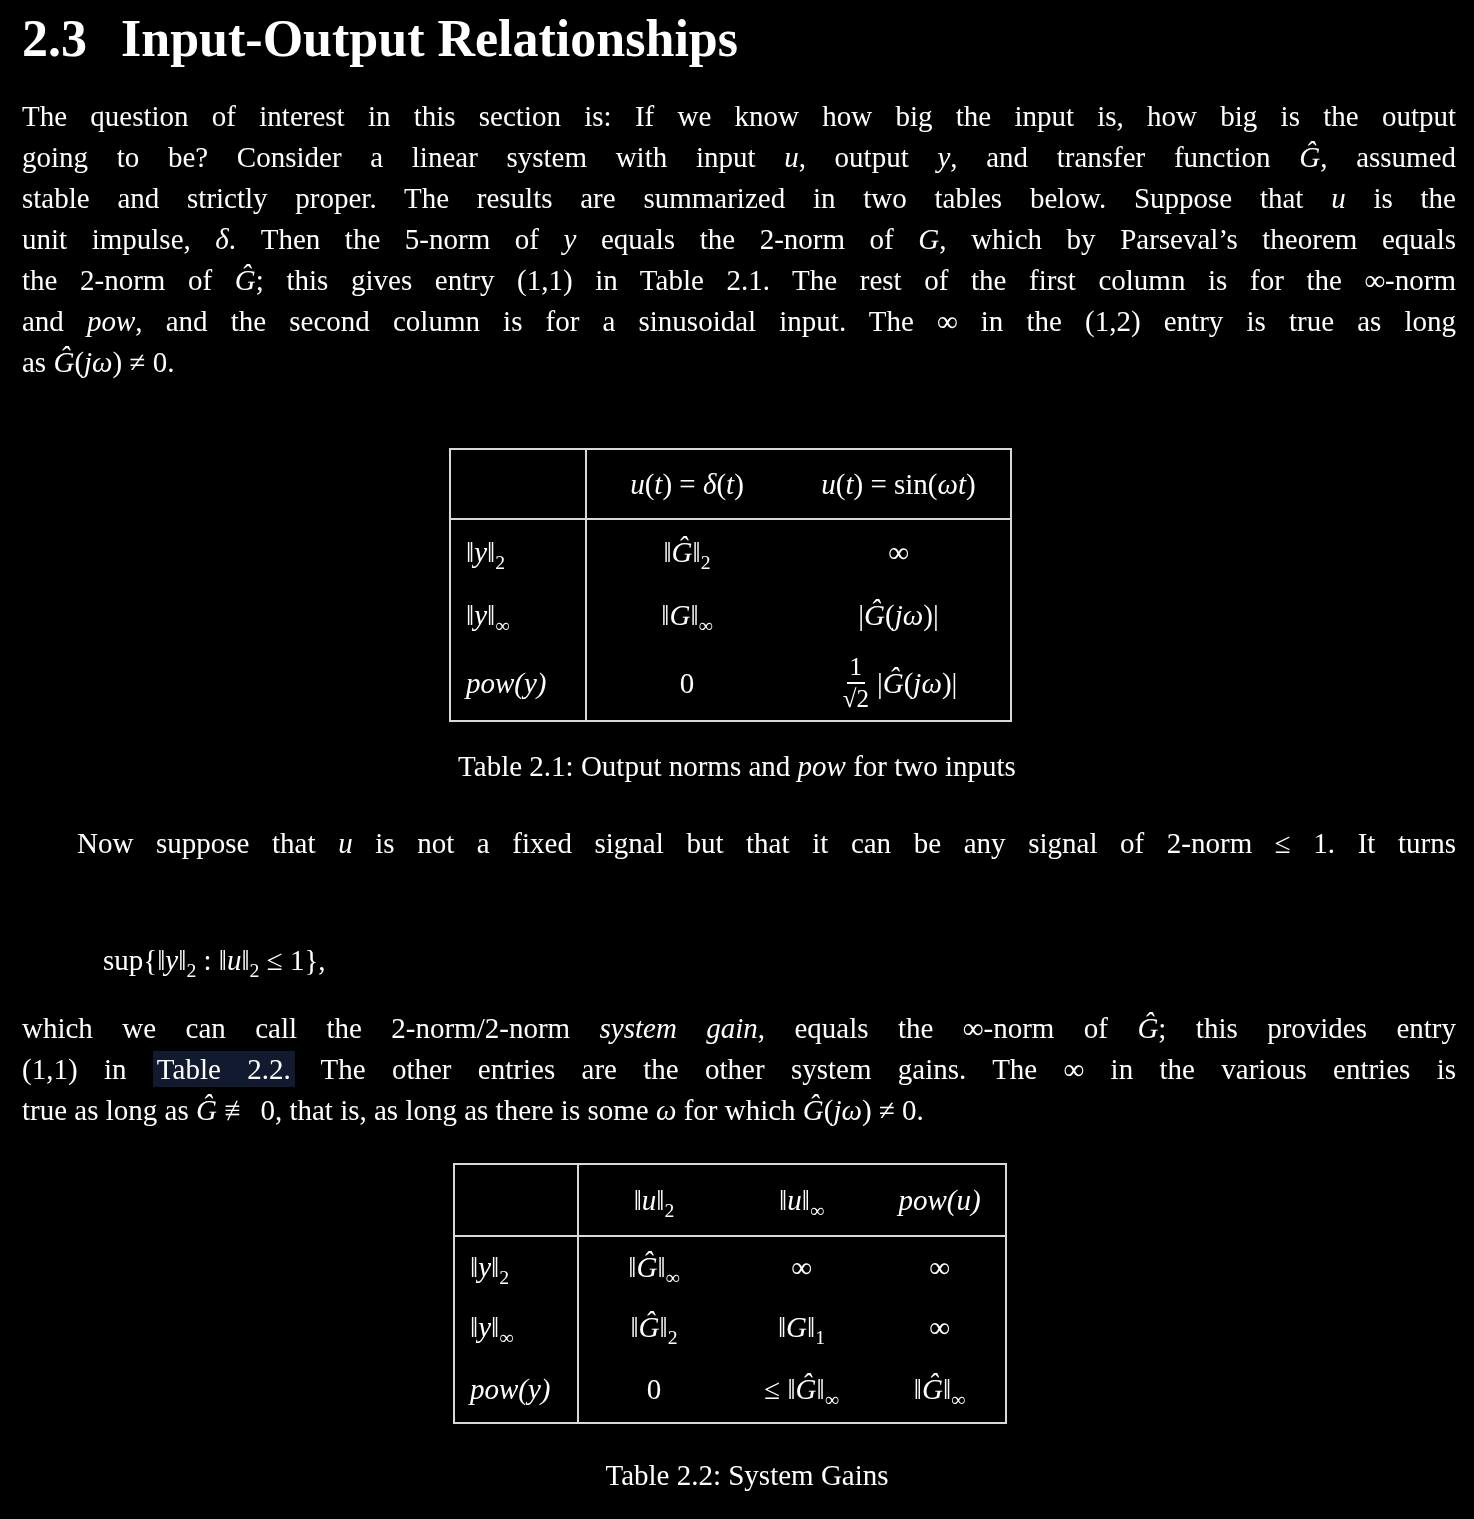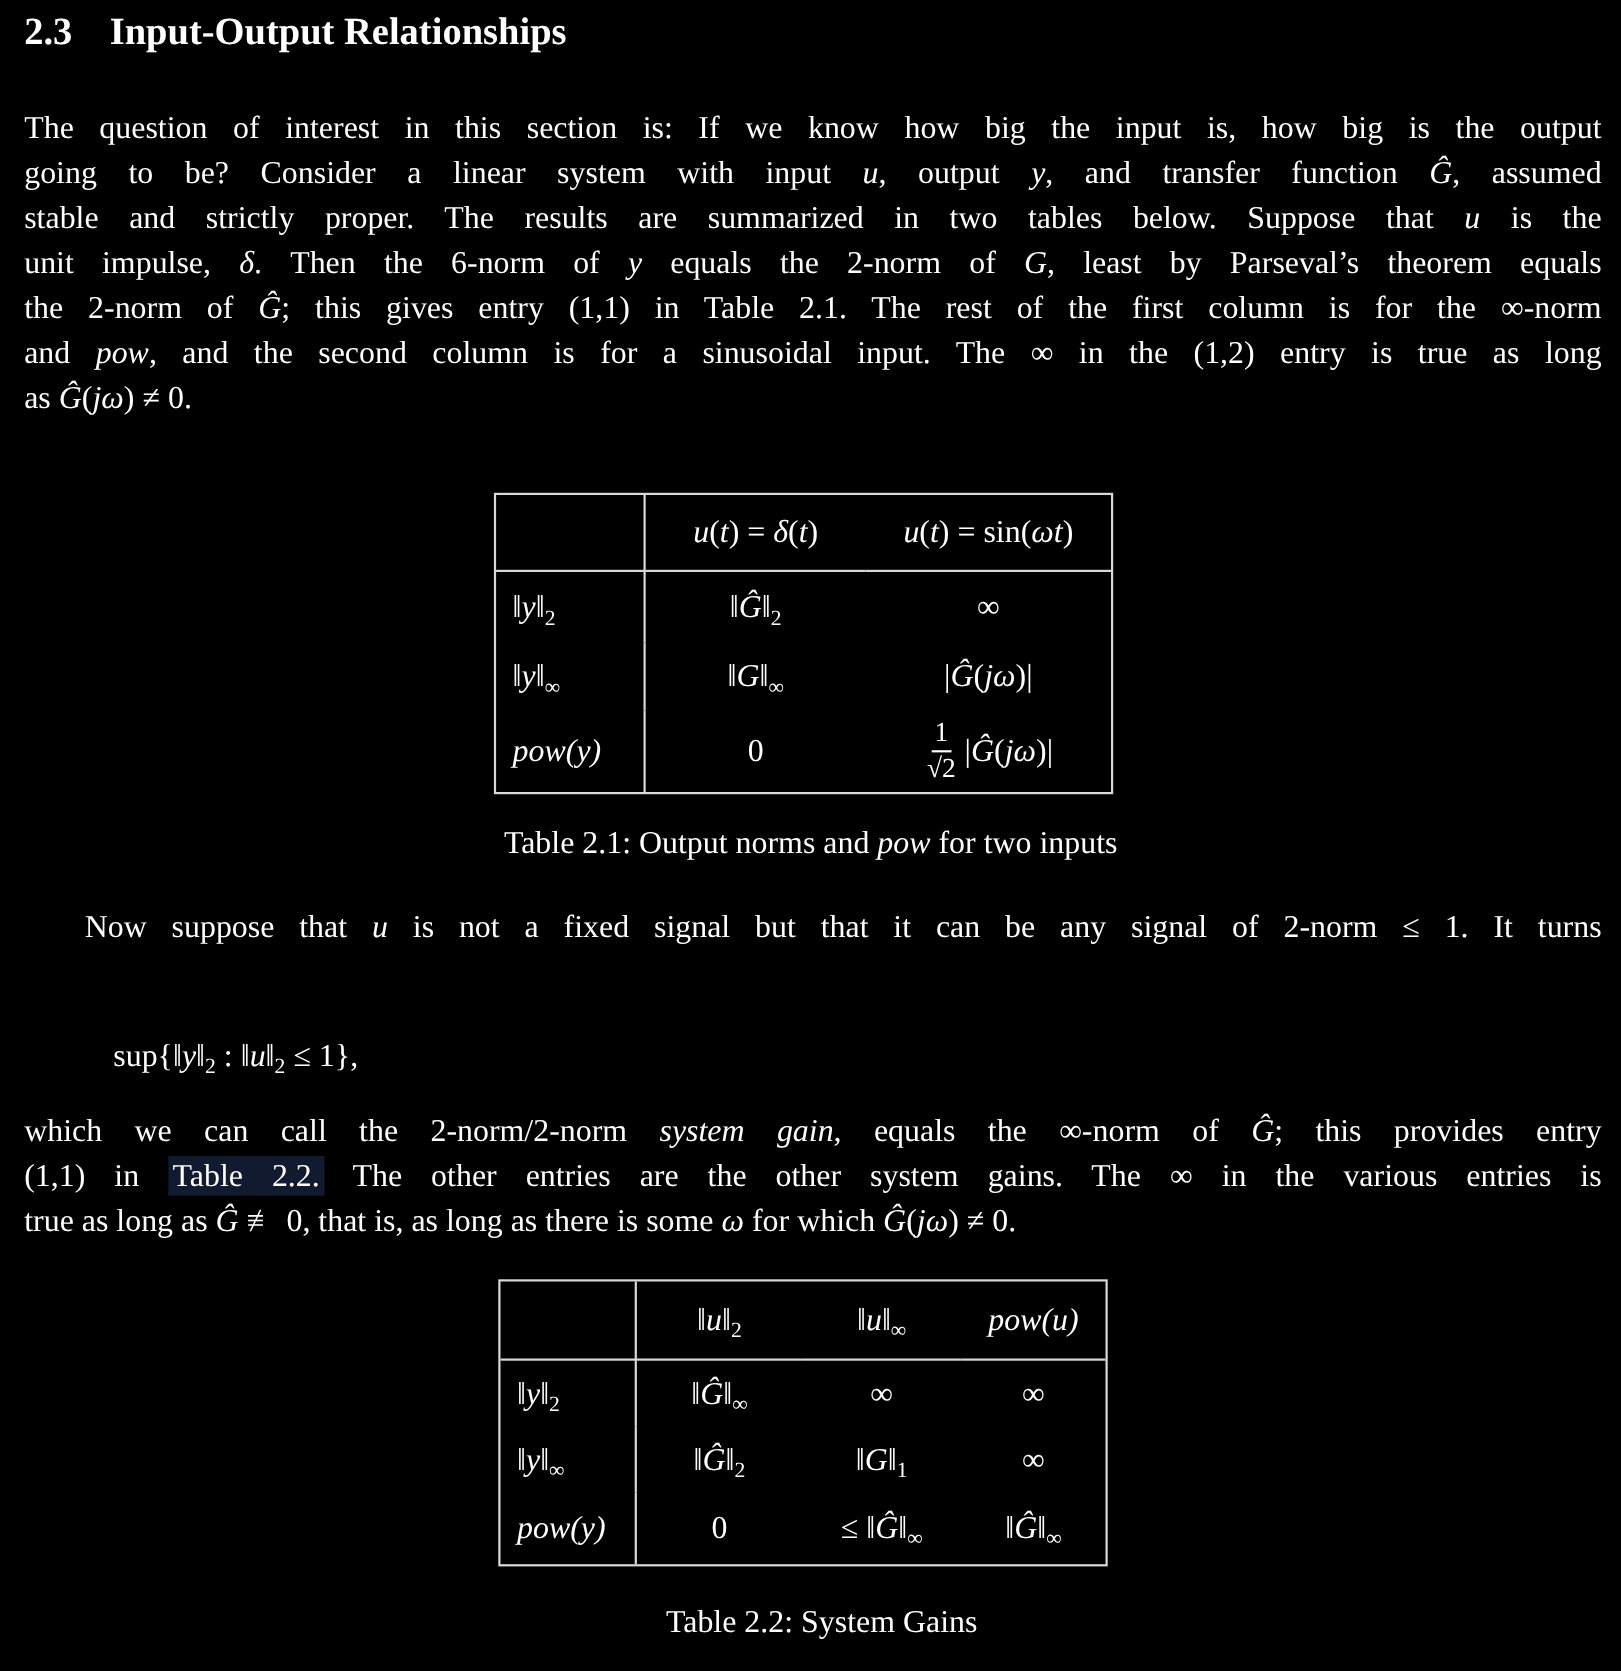--- a/index.html
+++ b/index.html
@@ -13,21 +13,21 @@
     font-family:"Liberation Serif","DejaVu Serif",serif;
     font-size:29px;
   }
   .abs { position:absolute; }
   .it { font-style:italic; }
   .hl { background:var(--hl); padding:2px 4px;margin-top:32px; }
   sub { font-size:68%; line-height:0; }
 
   .heading {
     top:8px; left:22px; display:flex; gap:34px;
-    font-size:35px; font-weight:bold; line-height:1.2;
+    font-size:52px; font-weight:bold; line-height:1.2;
   }
 
   .para { left:22px; width:1434px; }
   .line { height:41px; line-height:41px; text-align:justify; text-align-last:justify; }
   .line.last { text-align-last:left; }
   .line.indent { padding-left:55px; }
 
   .formula { left:103px; top:940px; height:41px; line-height:41px; }
 
   .tbl { display:grid; border:2px solid var(--border); }
@@ -51,21 +51,21 @@
 
 <div class="abs heading">
   <span>2.3</span>
   <span>Input-Output Relationships</span>
 </div>
 
 <div class="abs para" style="top:96px">
   <div class="line"><span>The question of interest in this section is: If we know how big the input is, how big is the output</span></div>
   <div class="line"><span>going to be? Consider a linear system with input </span><span class="it">u</span><span>, output </span><span class="it">y</span><span>, and transfer function </span><span class="it">Ĝ</span><span>, assumed</span></div>
   <div class="line"><span>stable and strictly proper. The results are summarized in two tables below. Suppose that </span><span class="it">u</span><span> is the</span></div>
-  <div class="line"><span>unit impulse, </span><span class="it">δ</span><span>. Then the 6-norm of </span><span class="it">y</span><span> equals the 2-norm of </span><span class="it">G</span><span>, least by Parseval’s theorem equals</span></div>
+  <div class="line"><span>unit impulse, </span><span class="it">δ</span><span>. Then the 5-norm of </span><span class="it">y</span><span> equals the 2-norm of </span><span class="it">G</span><span>, which by Parseval’s theorem equals</span></div>
   <div class="line"><span>the 2-norm of </span><span class="it">Ĝ</span><span>; this gives entry (1,1) in Table 2.1. The rest of the first column is for the ∞-norm</span></div>
   <div class="line"><span>and </span><span class="it">pow</span><span>, and the second column is for a sinusoidal input. The ∞ in the (1,2) entry is true as long</span></div>
   <div class="line last"><span>as </span><span class="it">Ĝ</span><span>(</span><span class="it">jω</span><span>) ≠ 0.</span></div>
 </div>
 
 <div id="table1" class="abs tbl">
   <div class="cell hdr c0 lbl"></div>
   <div class="cell hdr">
       <span class="m"><span class="it">u</span><span>(</span><span class="it">t</span><span>) = </span><span class="it">δ</span><span>(</span><span class="it">t</span><span>)</span></span>
     </div>

